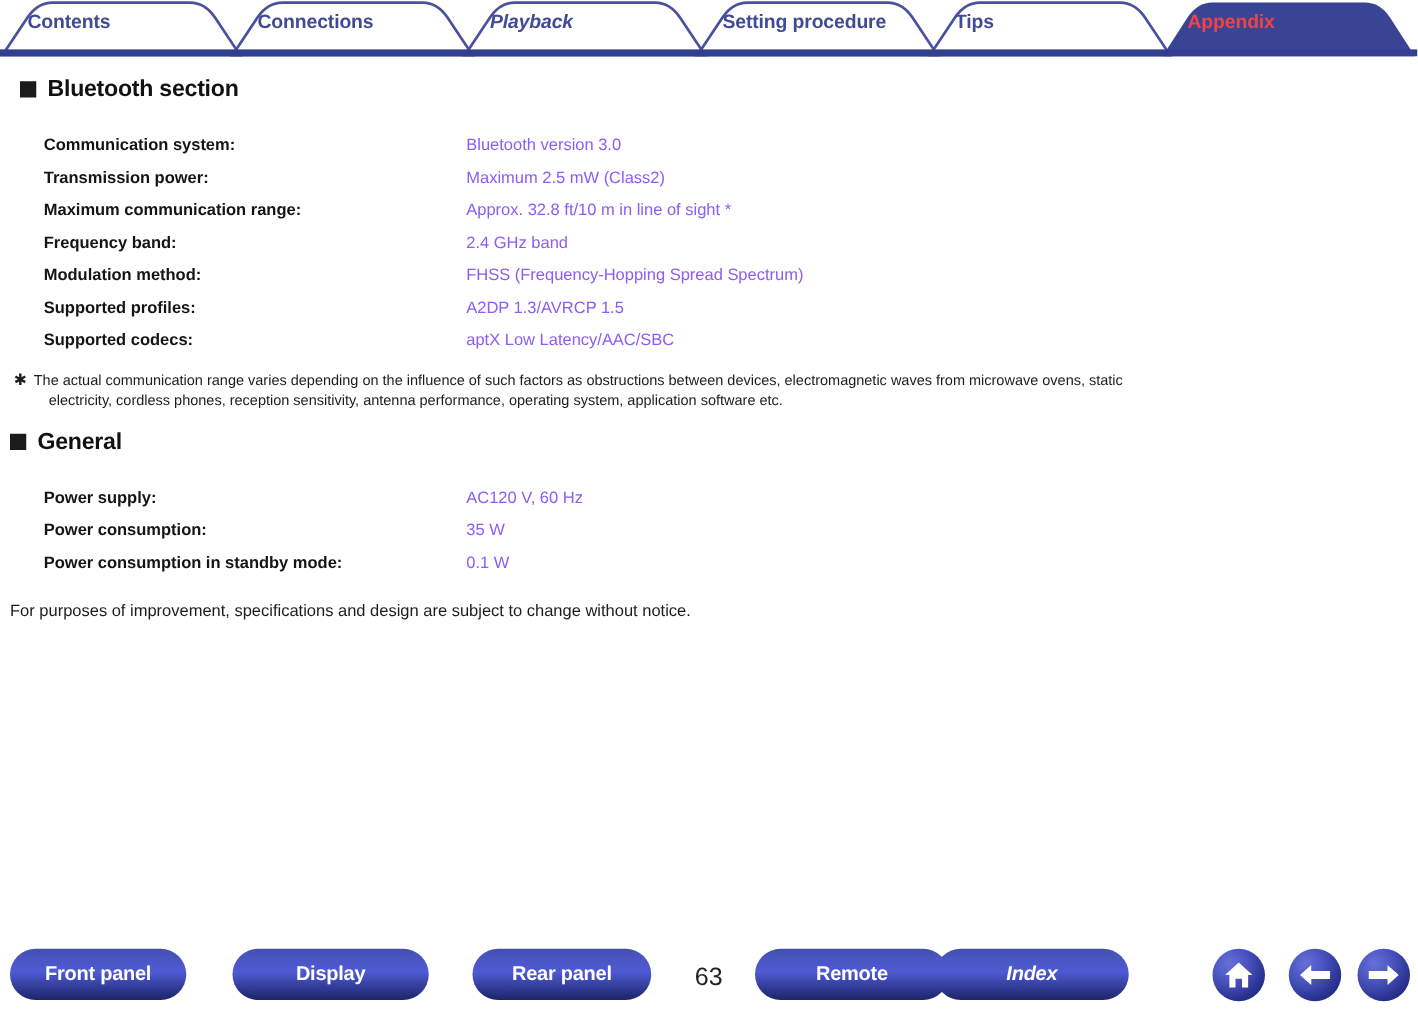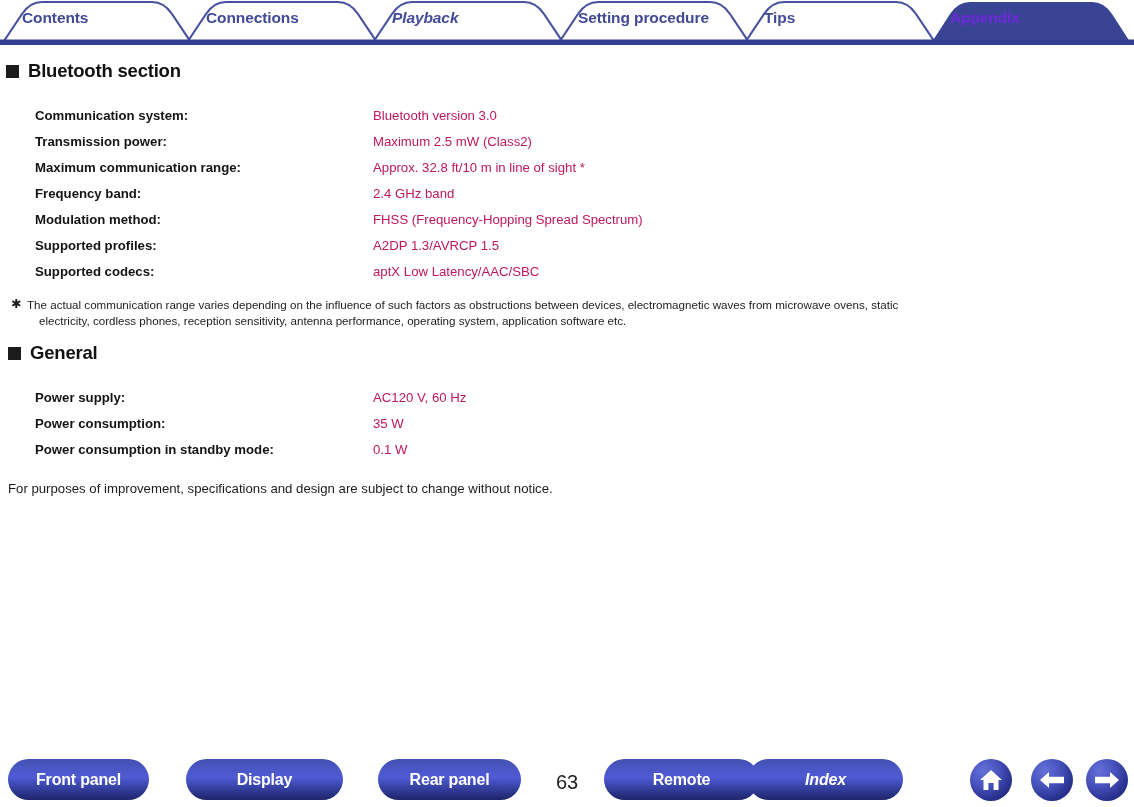--- a/index.html
+++ b/index.html
@@ -32,21 +32,21 @@
     position: absolute;
     top: 9px;
     font-size: 15.5px;
     font-weight: bold;
     color: #414a97;
     white-space: nowrap;
     text-align: left;
     letter-spacing: -0.1px;
   }
   .tab-label.active {
-    color: #6d28d9;
+    color: #ef4444;
   }
 
   
   #content {
     position: absolute;
     left: 0;
     top: 46px;
     width: 1134px;
   }
 
@@ -80,21 +80,21 @@
     white-space: nowrap;
   }
   .spec-label {
     font-weight: bold;
     color: #141414;
     padding-left: 35px !important;
     padding-right: 10px !important;
   }
   .spec-value {
     font-weight: normal;
-    color: #be185d;
+    color: #8b5cf6;
   }
 
   .note {
     display: flex;
     font-size: 11.6px;
     line-height: 15.5px;
     color: #1c1c1c;
     margin-top: 12px;
     padding-right: 16px;
   }
@@ -195,21 +195,21 @@
   <div class="tab-label" style="left:22px;  width:150px;">Contents</div>
   <div class="tab-label" style="left:206px; width:152px;">Connections</div>
   <div class="tab-label" style="left:392px; width:152px;font-style:italic;">Playback</div>
   <div class="tab-label" style="left:578px; width:152px;">Setting procedure</div>
   <div class="tab-label" style="left:764px; width:152px;">Tips</div>
   <div class="tab-label active" style="left:950px; width:162px;">Appendix</div>
 </div>
 
 <div id="content">
 
-  <div class="section-heading" style="margin-left:6px; margin-top:14px;">
+  <div class="section-heading" style="margin-left:16px; margin-top:14px;">
     <span class="sq-bullet"></span>
     <span>Bluetooth section</span>
   </div>
 
   <table class="spec-table">
     <tbody>
         <tr>
       <td class="spec-label" style="width:328px;">Communication system:</td>
       <td class="spec-value">Bluetooth version 3.0</td>
     </tr>

